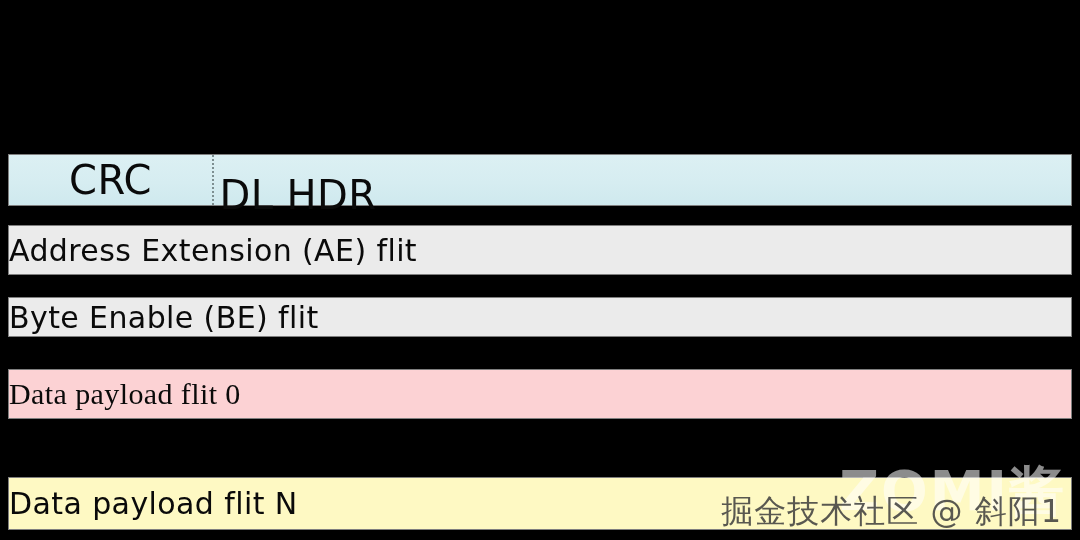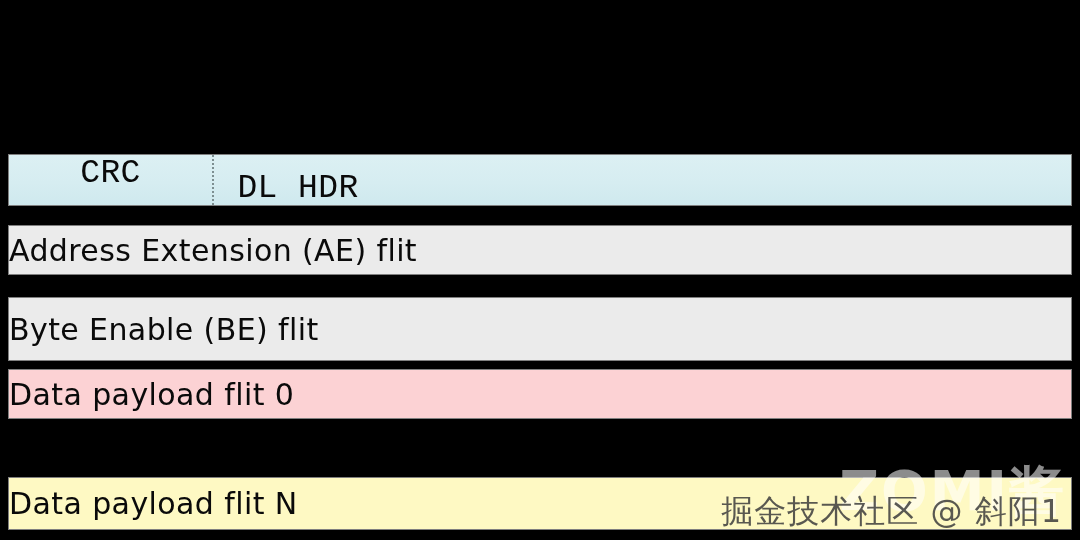--- a/index.html
+++ b/index.html
@@ -44,25 +44,25 @@
     height: 52px;
     background: linear-gradient(180deg, #dcf0f3 0%, #d6edf1 55%, #cfe9ee 100%);
     justify-content: flex-start;
     padding: 0;
     position: absolute;
   }
   
   .seg {
     height: 100%;
     display: flex;
+    align-items: center;
     justify-content: center;
     box-sizing: border-box;
-    font-size: 33px;
+    font-size: 40px;
     color: #0a0a0a;
-    font-family: Liberation Mono, monospace;
   }
   .seg-crc {
     width: 205px;
     border-right: 2px dotted #7d8f91;
   }
   .seg-header {
     flex: 1 1 auto;
     border-right: 2px dotted #7d8f91;
   }
   .seg-dlhdr {
@@ -70,27 +70,28 @@
     margin-top: 29px;
   }
 
   .row-ae {
     top: 225px;
     height: 50px;
     background: #ebebeb;
   }
   .row-be {
     top: 297px;
-    height: 64px;
+    height: 40px;
     background: #ebebeb;
   }
   .row-data0 {
     top: 369px;
     height: 50px;
     background: #fcd2d4;
+    font-family: Liberation Serif, serif;
   }
   .row-dataN {
     top: 477px;
     height: 53px;
     background: #fef9c3;
   }
 
   
   .wm-big {
     position: absolute;

